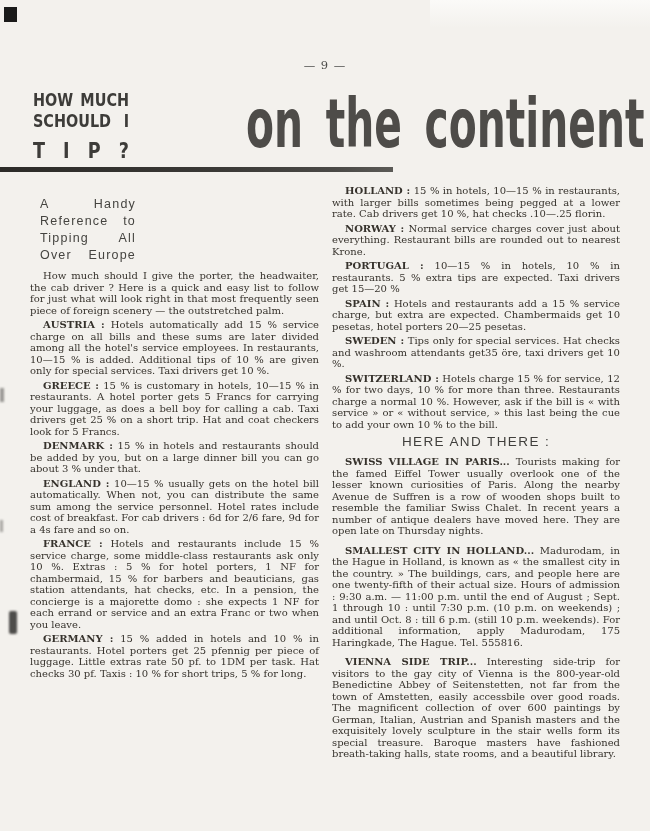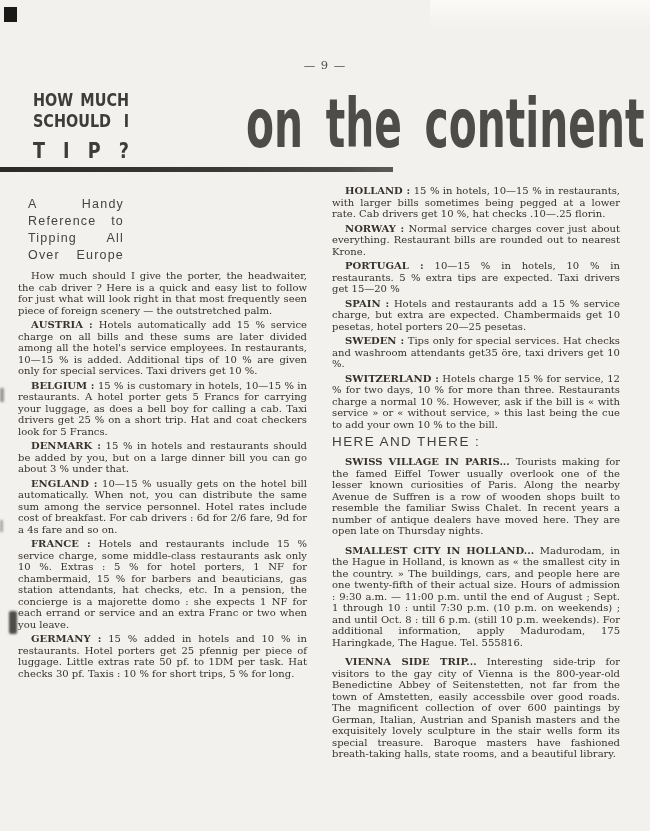--- a/index.html
+++ b/index.html
@@ -32,34 +32,34 @@
     font-family:"DejaVu Sans",sans-serif;font-weight:bold;font-size:68px;
     color:#4e4c49;letter-spacing:0;word-spacing:14px;white-space:nowrap;
     transform:scaleX(0.6);transform-origin:left top;
   }
   .header-rule{
     position:absolute;left:0;top:167px;width:393px;height:5px;
     background:linear-gradient(90deg,#2c2b28 0%,#3a3936 55%,#4a4946 85%,#5b5a56 100%);
   }
   
   .col{position:absolute;width:289px;font-size:10px;line-height:11.5px;text-align:justify;}
-  .col-left{left:18px;top:196px;}
+  .col-left{left:30px;top:196px;}
   .col-right{left:332px;top:183px;width:288px;}
   .col p{margin:2px 0 3px 0;text-indent:13px;}
   .col p .lead{font-weight:bold;}
   .column-heading{
     width:96px;margin:0 0 6px 10px;
     font-family:"Liberation Sans",sans-serif;font-size:12.5px;line-height:17px;
     letter-spacing:1.2px;color:#454440;
     white-space:pre-line;text-align:justify;text-align-last:justify;
   }
   .hat-heading{
     margin:4px 0 7px 0;
     font-family:"Liberation Sans",sans-serif;font-size:13.5px;line-height:15px;
-    letter-spacing:1.4px;color:#403f3c;text-align:left;text-indent:0;
+    letter-spacing:1.4px;color:#403f3c;text-align:center;text-indent:0;
   }
   .hat-entry{margin-bottom:8px !important;}
   
   .corner-mark{position:absolute;left:4px;top:7px;width:13px;height:15px;background:#1a1a19;}
   .smudge1{position:absolute;left:9px;top:611px;width:8px;height:23px;background:#4e4d4b;filter:blur(1px);border-radius:2px;}
   .smudge2{position:absolute;left:0;top:388px;width:4px;height:14px;background:#9a9894;filter:blur(1px);}
   .smudge3{position:absolute;left:0;top:520px;width:3px;height:12px;background:#a8a6a2;filter:blur(1px);}
   .shade-top{position:absolute;left:430px;top:0;width:220px;height:28px;background:linear-gradient(180deg,#fbfaf8,rgba(251,250,248,0));}
 </style>
 </head>
@@ -86,21 +86,21 @@
   <div class="col col-left">
 
     <div class="column-heading">A Handy
 Reference to
 Tipping All
 Over Europe</div>
 
     <p>How much should I give the porter, the headwaiter, the cab driver ? Here is a quick and easy list to follow for just what will look right in that most frequently seen piece of foreign scenery — the outstretched palm.</p>
 
     <p><b class="lead">AUSTRIA :</b><span> Hotels automatically add 15 % service charge on all bills and these sums are later divided among all the hotel's service employees. In restaurants, 10—15 % is added. Additional tips of 10 % are given only for special services. Taxi drivers get 10 %.</span></p>
-    <p><b class="lead">BELGIUM :</b><span> 15 % is customary in hotels, 10—15 % in restaurants. A hotel porter gets 5 Francs for carrying your luggage, as does a bell boy for calling a cab. Taxi drivers get 25 % on a short trip. Hat and coat checkers look for 5 Francs.</span></p>
+    <p><b class="lead">GREECE :</b><span> 15 % is customary in hotels, 10—15 % in restaurants. A hotel porter gets 5 Francs for carrying your luggage, as does a bell boy for calling a cab. Taxi drivers get 25 % on a short trip. Hat and coat checkers look for 5 Francs.</span></p>
     <p><b class="lead">DENMARK :</b><span> 15 % in hotels and restaurants should be added by you, but on a large dinner bill you can go about 3 % under that.</span></p>
     <p><b class="lead">ENGLAND :</b><span> 10—15 % usually gets on the hotel bill automatically. When not, you can distribute the same sum among the service personnel. Hotel rates include cost of breakfast. For cab drivers : 6d for 2/6 fare, 9d for a 4s fare and so on.</span></p>
     <p><b class="lead">FRANCE :</b><span> Hotels and restaurants include 15 % service charge, some middle-class restaurants ask only 10 %. Extras : 5 % for hotel porters, 1 NF for chambermaid, 15 % for barbers and beauticians, gas station attendants, hat checks, etc. In a pension, the concierge is a majorette domo : she expects 1 NF for each errand or service and an extra Franc or two when you leave.</span></p>
     <p><b class="lead">GERMANY :</b><span> 15 % added in hotels and 10 % in restaurants. Hotel porters get 25 pfennig per piece of luggage. Little extras rate 50 pf. to 1DM per task. Hat checks 30 pf. Taxis : 10 % for short trips, 5 % for long.</span></p>
   </div>
 
   <div class="col col-right">
 
     <p><b class="lead">HOLLAND :</b><span> 15 % in hotels, 10—15 % in restaurants, with larger bills sometimes being pegged at a lower rate. Cab drivers get 10 %, hat checks .10—.25 florin.</span></p>
     <p><b class="lead">NORWAY :</b><span> Normal service charges cover just about everything. Restaurant bills are rounded out to nearest Krone.</span></p>

